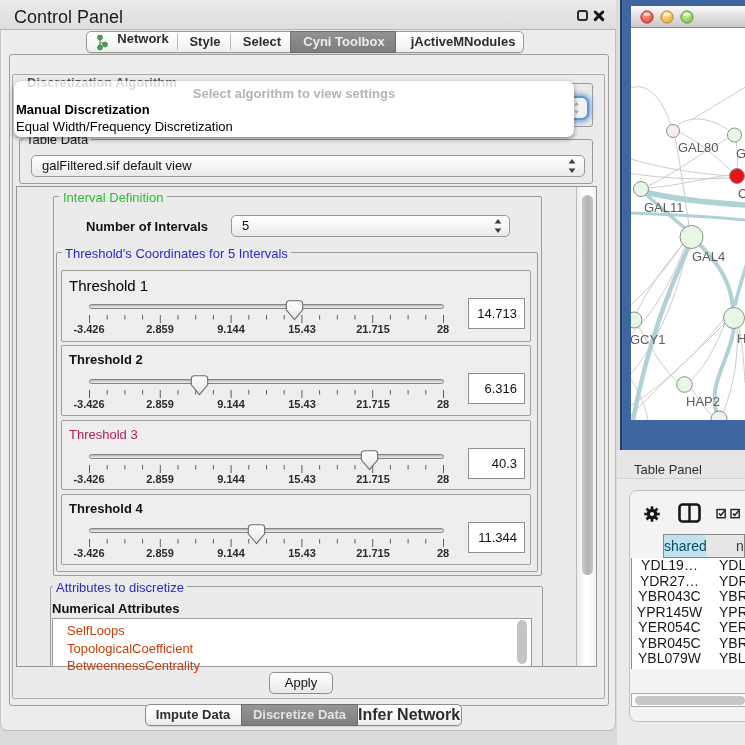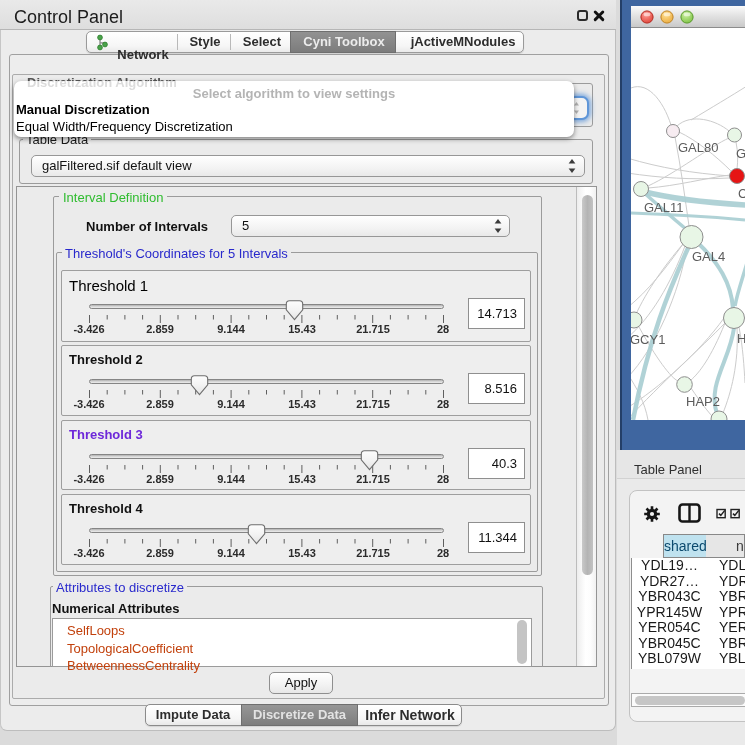--- a/index.html
+++ b/index.html
@@ -18,21 +18,21 @@
 <div style="position:absolute;left:86px;top:31px;width:438px;height:22px;background:linear-gradient(#ffffff,#f6f6f6 70%,#eaeaea);border:1px solid #9a9a9a;border-radius:5px;box-sizing:border-box;box-shadow:0 1px 1px rgba(0,0,0,0.12);"></div>
 <div style="position:absolute;left:290px;top:31px;width:106px;height:22px;background:linear-gradient(#929292,#7c7c7c);border:1px solid #6f6f6f;box-sizing:border-box;"></div>
 <div style="position:absolute;left:177px;top:34px;width:1px;height:16px;background:#b9b9b9;"></div>
 <div style="position:absolute;left:230px;top:34px;width:1px;height:16px;background:#b9b9b9;"></div>
 <svg class="abs" style="left:95px;top:34px;" width="14" height="17" viewBox="0 0 14 17">
     <path d="M5 4 L5 13 M5 8 C5 10 10 8 10 10" stroke="#888" stroke-width="1.3" fill="none"></path>
     <circle cx="5" cy="3.5" r="2.4" fill="#4aa34a" stroke="#2e7d2e" stroke-width="0.8"></circle>
     <circle cx="10" cy="10.5" r="2.4" fill="#4aa34a" stroke="#2e7d2e" stroke-width="0.8"></circle>
     <circle cx="5" cy="13.5" r="2.4" fill="#4aa34a" stroke="#2e7d2e" stroke-width="0.8"></circle>
   </svg>
-<div style="position:absolute;left:73px;top:44px;width:140px;height:22px;line-height:22px;text-align:center;font-size:13px;font-weight:bold;color:#2d2d2d;">Network</div>
+<div style="position:absolute;left:73px;top:28px;width:140px;height:22px;line-height:22px;text-align:center;font-size:13px;font-weight:bold;color:#2d2d2d;">Network</div>
 <div style="position:absolute;left:135px;top:31px;width:140px;height:22px;line-height:22px;text-align:center;font-size:13px;font-weight:bold;color:#2d2d2d;">Style</div>
 <div style="position:absolute;left:192px;top:31px;width:140px;height:22px;line-height:22px;text-align:center;font-size:13px;font-weight:bold;color:#2d2d2d;">Select</div>
 <div style="position:absolute;left:274px;top:31px;width:140px;height:22px;line-height:22px;text-align:center;font-size:13px;font-weight:bold;color:#ececec;">Cyni Toolbox</div>
 <div style="position:absolute;left:393px;top:31px;width:140px;height:22px;line-height:22px;text-align:center;font-size:13px;font-weight:bold;color:#2d2d2d;">jActiveMNodules</div>
 <div style="position:absolute;left:19px;top:83px;width:574px;height:44px;border:1px solid #9b9b9b;border-radius:3px;box-sizing:border-box;"></div>
 <div style="position:absolute;left:23px;top:75px;font-size:13px;font-weight:bold;color:#555555;background:#ececec;padding:0 4px;clip-path:inset(0 0 9px 0);">Discretization Algorithm</div>
 <div style="position:absolute;left:568px;top:96px;width:21px;height:24px;border:2.5px solid #5f96d8;border-radius:7px;background:#f3f3f3;box-shadow:0 0 5px 2px rgba(95,150,216,0.8);box-sizing:border-box;"></div>
 <svg class="abs" style="left:573px;top:101px;" width="7" height="14" viewBox="0 0 7 14">
     <path d="M3.5 1 L6 4.6 L1 4.6 Z" fill="#b0b0b0"></path>
     <path d="M3.5 13 L1 9.4 L6 9.4 Z" fill="#b0b0b0"></path>
@@ -137,23 +137,23 @@
 <svg class="abs" style="left:190.0px;top:375px;" width="19" height="21" viewBox="0 0 19 21">
     <defs>
       <linearGradient id="thg2" x1="0" y1="0" x2="0" y2="1">
         <stop offset="0" stop-color="#fdfdfd"></stop>
         <stop offset="0.5" stop-color="#f3f3f3"></stop>
         <stop offset="1" stop-color="#e4e4e4"></stop>
       </linearGradient>
     </defs>
     <path d="M4.5 0.7 L14.5 0.7 Q17.7 0.7 17.7 3.9 L17.7 9.8 L9.5 19.6 L1.3 9.8 L1.3 3.9 Q1.3 0.7 4.5 0.7 Z" fill="url(#thg2)" stroke="#6e6e6e" stroke-width="1.1"></path>
   </svg>
-<div style="position:absolute;left:468px;top:373px;width:57px;height:31px;background:#fff;border:1px solid #8f8f8f;box-sizing:border-box;font-size:13px;color:#111;line-height:29px;text-align:right;padding-right:7px;">8.516</div>
+<div style="position:absolute;left:468px;top:373px;width:57px;height:31px;background:#fff;border:1px solid #8f8f8f;box-sizing:border-box;font-size:13px;color:#111;line-height:29px;text-align:right;padding-right:7px;">6.316</div>
 <div style="position:absolute;left:61px;top:420px;width:470px;height:70px;border:1px solid #9e9e9e;background:#eeeeee;border-radius:2px;box-sizing:border-box;"></div>
-<div style="position:absolute;left:69px;top:427px;font-size:13px;font-weight:bold;color:#6d28d9;">Threshold 3</div>
+<div style="position:absolute;left:69px;top:427px;font-size:13px;font-weight:normal;color:#be185d;">Threshold 3</div>
 <div style="position:absolute;left:89px;top:454px;width:355px;height:5px;border:1px solid #858585;border-radius:3px;background:linear-gradient(#b0b0b0,#d9d9d9 55%,#ececec);box-sizing:border-box;"></div>
 <svg class="abs" style="left:61px;top:465px;" width="470" height="10" viewBox="0 0 470 10">
     <path d="M28.5 0 L28.5 8" stroke="#5f5f5f" stroke-width="1"></path>
     <path d="M46.2 0 L46.2 4.5" stroke="#5f5f5f" stroke-width="1"></path>
     <path d="M63.900000000000006 0 L63.900000000000006 4.5" stroke="#5f5f5f" stroke-width="1"></path>
     <path d="M81.6 0 L81.6 4.5" stroke="#5f5f5f" stroke-width="1"></path>
     <path d="M99.30000000000001 0 L99.30000000000001 8" stroke="#5f5f5f" stroke-width="1"></path>
     <path d="M117.0 0 L117.0 4.5" stroke="#5f5f5f" stroke-width="1"></path>
     <path d="M134.7 0 L134.7 4.5" stroke="#5f5f5f" stroke-width="1"></path>
     <path d="M152.39999999999998 0 L152.39999999999998 4.5" stroke="#5f5f5f" stroke-width="1"></path>
@@ -240,21 +240,21 @@
 <div style="position:absolute;left:14px;top:81px;width:560px;height:56px;background:#ffffff;border-radius:7px;box-shadow:0 2px 5px rgba(0,0,0,0.45);"></div>
 <div style="position:absolute;left:14px;top:86px;width:560px;height:15px;text-align:center;font-size:13px;color:#b4b4b4;font-weight:bold;">Select algorithm to view settings</div>
 <div style="position:absolute;left:16px;top:102px;font-size:13px;font-weight:bold;color:#000;">Manual Discretization</div>
 <div style="position:absolute;left:16px;top:119px;font-size:13px;color:#000;">Equal Width/Frequency Discretization</div>
 <div style="position:absolute;left:23px;top:75px;font-size:13px;font-weight:bold;color:#dcdcdc;padding:0 4px;clip-path:inset(6px 0 0 0);">Discretization Algorithm</div>
 <div style="position:absolute;left:269px;top:672px;width:64px;height:22px;border:1px solid #8f8f8f;border-radius:5px;background:linear-gradient(#ffffff,#f2f2f2 60%,#e7e7e7);box-sizing:border-box;text-align:center;font-size:13px;color:#111;line-height:20px;">Apply</div>
 <div style="position:absolute;left:145px;top:704px;width:317px;height:22px;border:1px solid #8b8b8b;border-radius:5px;background:linear-gradient(#ffffff,#f5f5f5 70%,#e9e9e9);box-sizing:border-box;box-shadow:0 1px 1px rgba(0,0,0,0.1);"></div>
 <div style="position:absolute;left:241px;top:704px;width:117px;height:22px;background:linear-gradient(#969696,#7e7e7e);border:1px solid #6f6f6f;box-sizing:border-box;"></div>
 <div style="position:absolute;left:145px;top:704px;width:96px;height:22px;line-height:22px;text-align:center;font-size:13px;font-weight:bold;color:#2d2d2d;">Impute Data</div>
 <div style="position:absolute;left:241px;top:704px;width:117px;height:22px;line-height:22px;text-align:center;font-size:13px;font-weight:bold;color:#e3e3e3;">Discretize Data</div>
-<div style="position:absolute;left:358px;top:704px;width:104px;height:22px;line-height:22px;text-align:center;font-size:14px;font-weight:bold;color:#2d2d2d;">Infer Network</div>
+<div style="position:absolute;left:358px;top:704px;width:104px;height:22px;line-height:22px;font-size:16px;font-weight:bold;color:#2d2d2d;">Infer Network</div>
 <div style="position:absolute;left:620px;top:0;width:125px;height:450px;background:#3f66a0;border-left:2px solid #243f68;box-sizing:border-box;"></div>
 <div style="position:absolute;left:631px;top:6px;width:114px;height:22px;background:linear-gradient(#fbfbfb,#e3e3e3 45%,#c9c9c9);border-bottom:1px solid #8c8c8c;box-sizing:border-box;"></div>
 <svg class="abs" style="left:640px;top:10px;" width="14" height="14" viewBox="0 0 14 14">
     <defs>
       <radialGradient id="tl647" cx="0.4" cy="0.3" r="0.8">
         <stop offset="0" stop-color="#ff9d96"></stop>
         <stop offset="1" stop-color="#dd3e32"></stop>
       </radialGradient>
     </defs>
     <circle cx="7" cy="7" r="6.1" fill="url(#tl647)" stroke="#b3281e" stroke-width="1"></circle>

